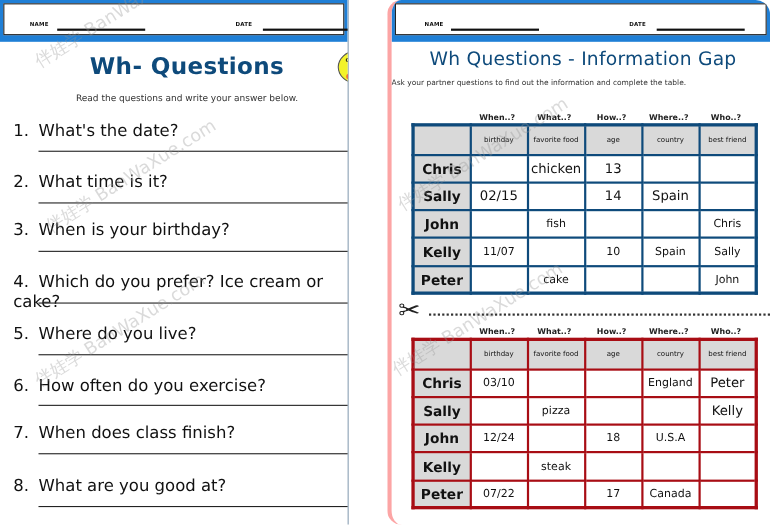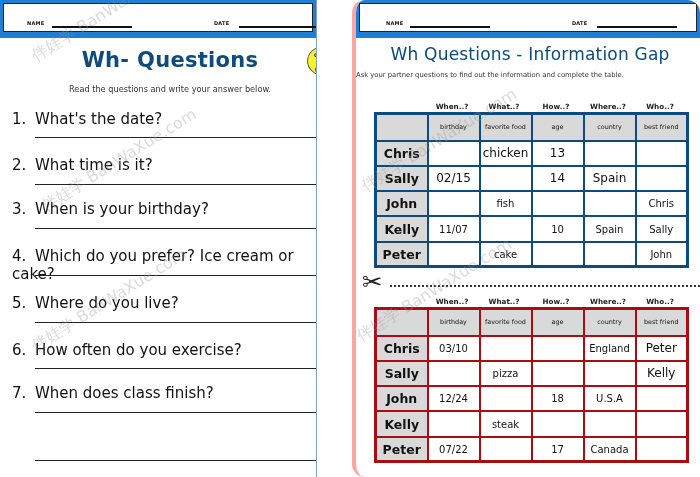--- a/index.html
+++ b/index.html
@@ -75,20 +75,21 @@
 
   <div class="q" style="top:294px;"><span class="num">5.</span><span>Where do you live?</span></div>
   <div class="ans" style="top:322px;"></div>
 
   <div class="q" style="top:341px;"><span class="num">6.</span><span>How often do you exercise?</span></div>
   <div class="ans" style="top:368px;"></div>
 
   <div class="q" style="top:384px;"><span class="num">7.</span><span>When does class finish?</span></div>
   <div class="ans" style="top:412px;"></div>
 
+  <div class="q" style="top:432px;"><span class="num">8.</span><span>What are you good at?</span></div>
   <div class="ans" style="top:460px;"></div>
 </div>
 
 <div class="page right">
   <div class="headbar">
     <div class="headbox">
       <span class="lbl" style="left:26px;">NAME</span>
       <span class="line" style="left:50px;width:80px;"></span>
       <span class="lbl" style="left:212px;">DATE</span>
       <span class="line" style="left:237px;width:80px;"></span>

